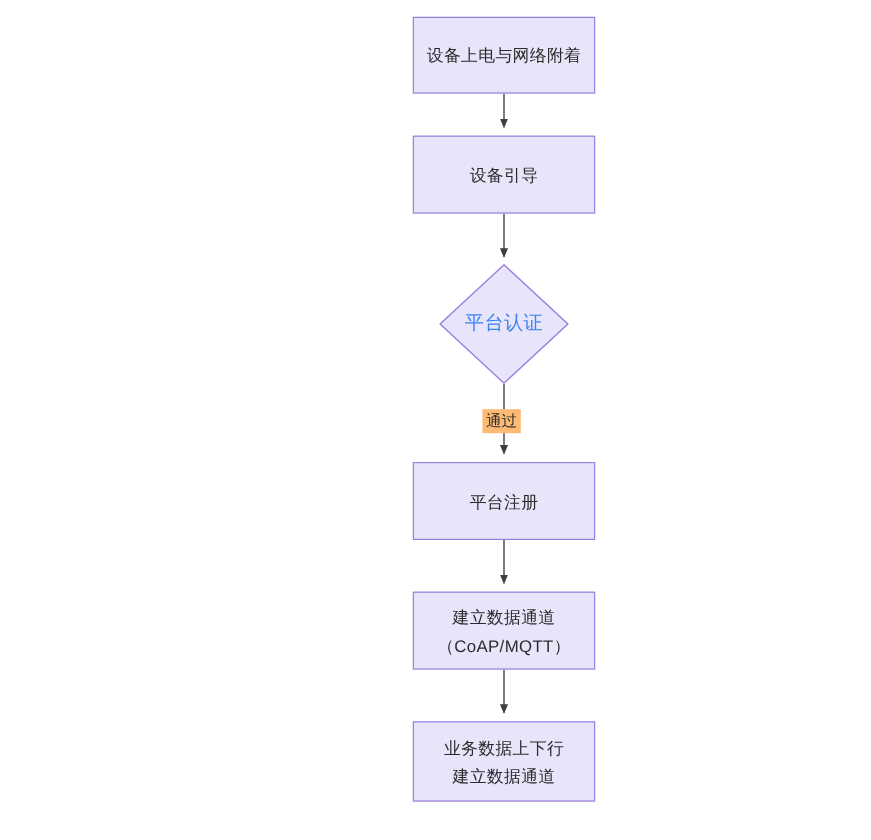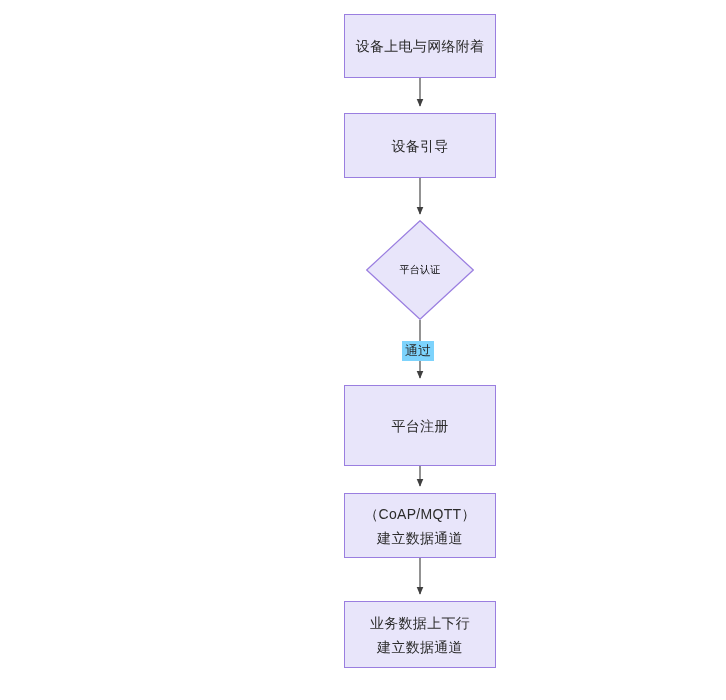--- a/index.html
+++ b/index.html
@@ -61,31 +61,31 @@
   .node-decision .diamond-shape {
     position: absolute;
     left: 0;
     top: 0;
     width: 100%;
     height: 100%;
   }
   .node-decision .diamond-label {
     position: relative;
     z-index: 2;
-    color: #000000;
-    font-size: 10px;
+    color: #3b82f6;
+    font-size: 16px;
     line-height: 24px;
     text-align: left;
     letter-spacing: 0.3px;
     white-space: nowrap;
   }
 
   .edge-label {
     position: absolute;
-    background: #7dd3fc;
+    background: #fdba74;
     color: #2b2b2b;
     font-size: 13px;
     line-height: 18px;
     padding: 1px 3px;
     white-space: nowrap;
     text-align: center;
   }
 </style>
 </head>
 <body>
@@ -130,27 +130,27 @@
 
   <div class="node-decision" style="left:318px; top:220px; width:108px; height:100px;">
     <svg class="diamond-shape" viewBox="0 0 108 100" preserveAspectRatio="none">
       <polygon points="54,0.7 107.3,50 54,99.3 0.7,50" fill="#e8e5fa" stroke="#9a7ee0" stroke-width="1.2"></polygon>
     </svg>
     <span class="diamond-label">平台认证</span>
   </div>
 
   <div class="edge-label" style="left:354px; top:341px;">通过</div>
 
-  <div class="node" style="left:296px; top:385px; width:152px; height:81px;">
+  <div class="node" style="left:296px; top:385px; width:152px; height:65px;">
     <span class="line">平台注册</span>
   </div>
 
   <div class="node" style="left:296px; top:493px; width:152px; height:65px;">
+    <span class="line">建立数据通道</span>
     <span class="line">（CoAP/MQTT）</span>
-    <span class="line">建立数据通道</span>
   </div>
 
   <div class="node" style="left:296px; top:601px; width:152px; height:67px;text-align:center;">
     <span class="line">业务数据上下行</span>
     <span class="line">建立数据通道</span>
   </div>
 
 </div>
 
 </body></html>

